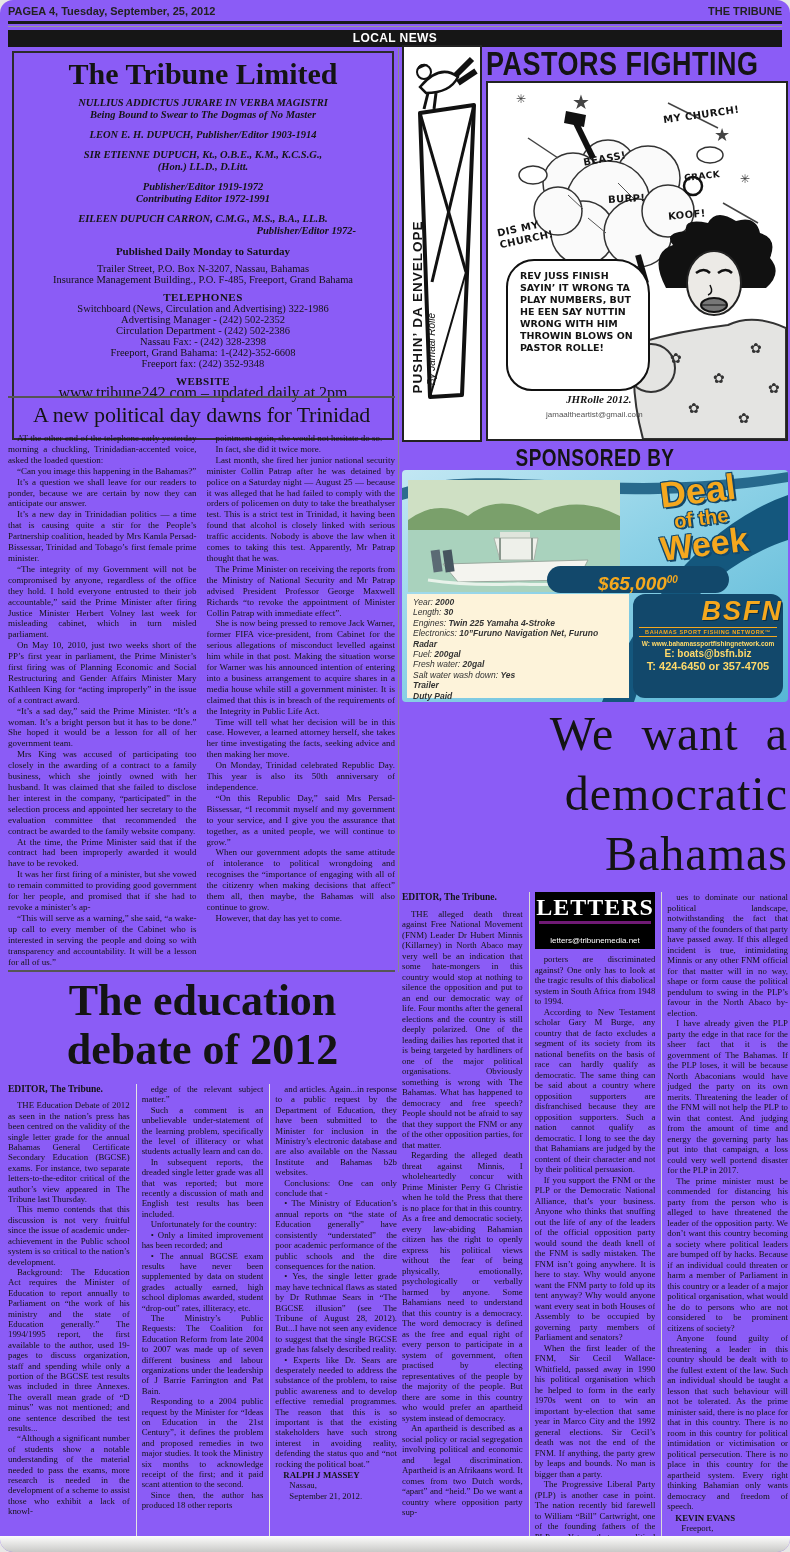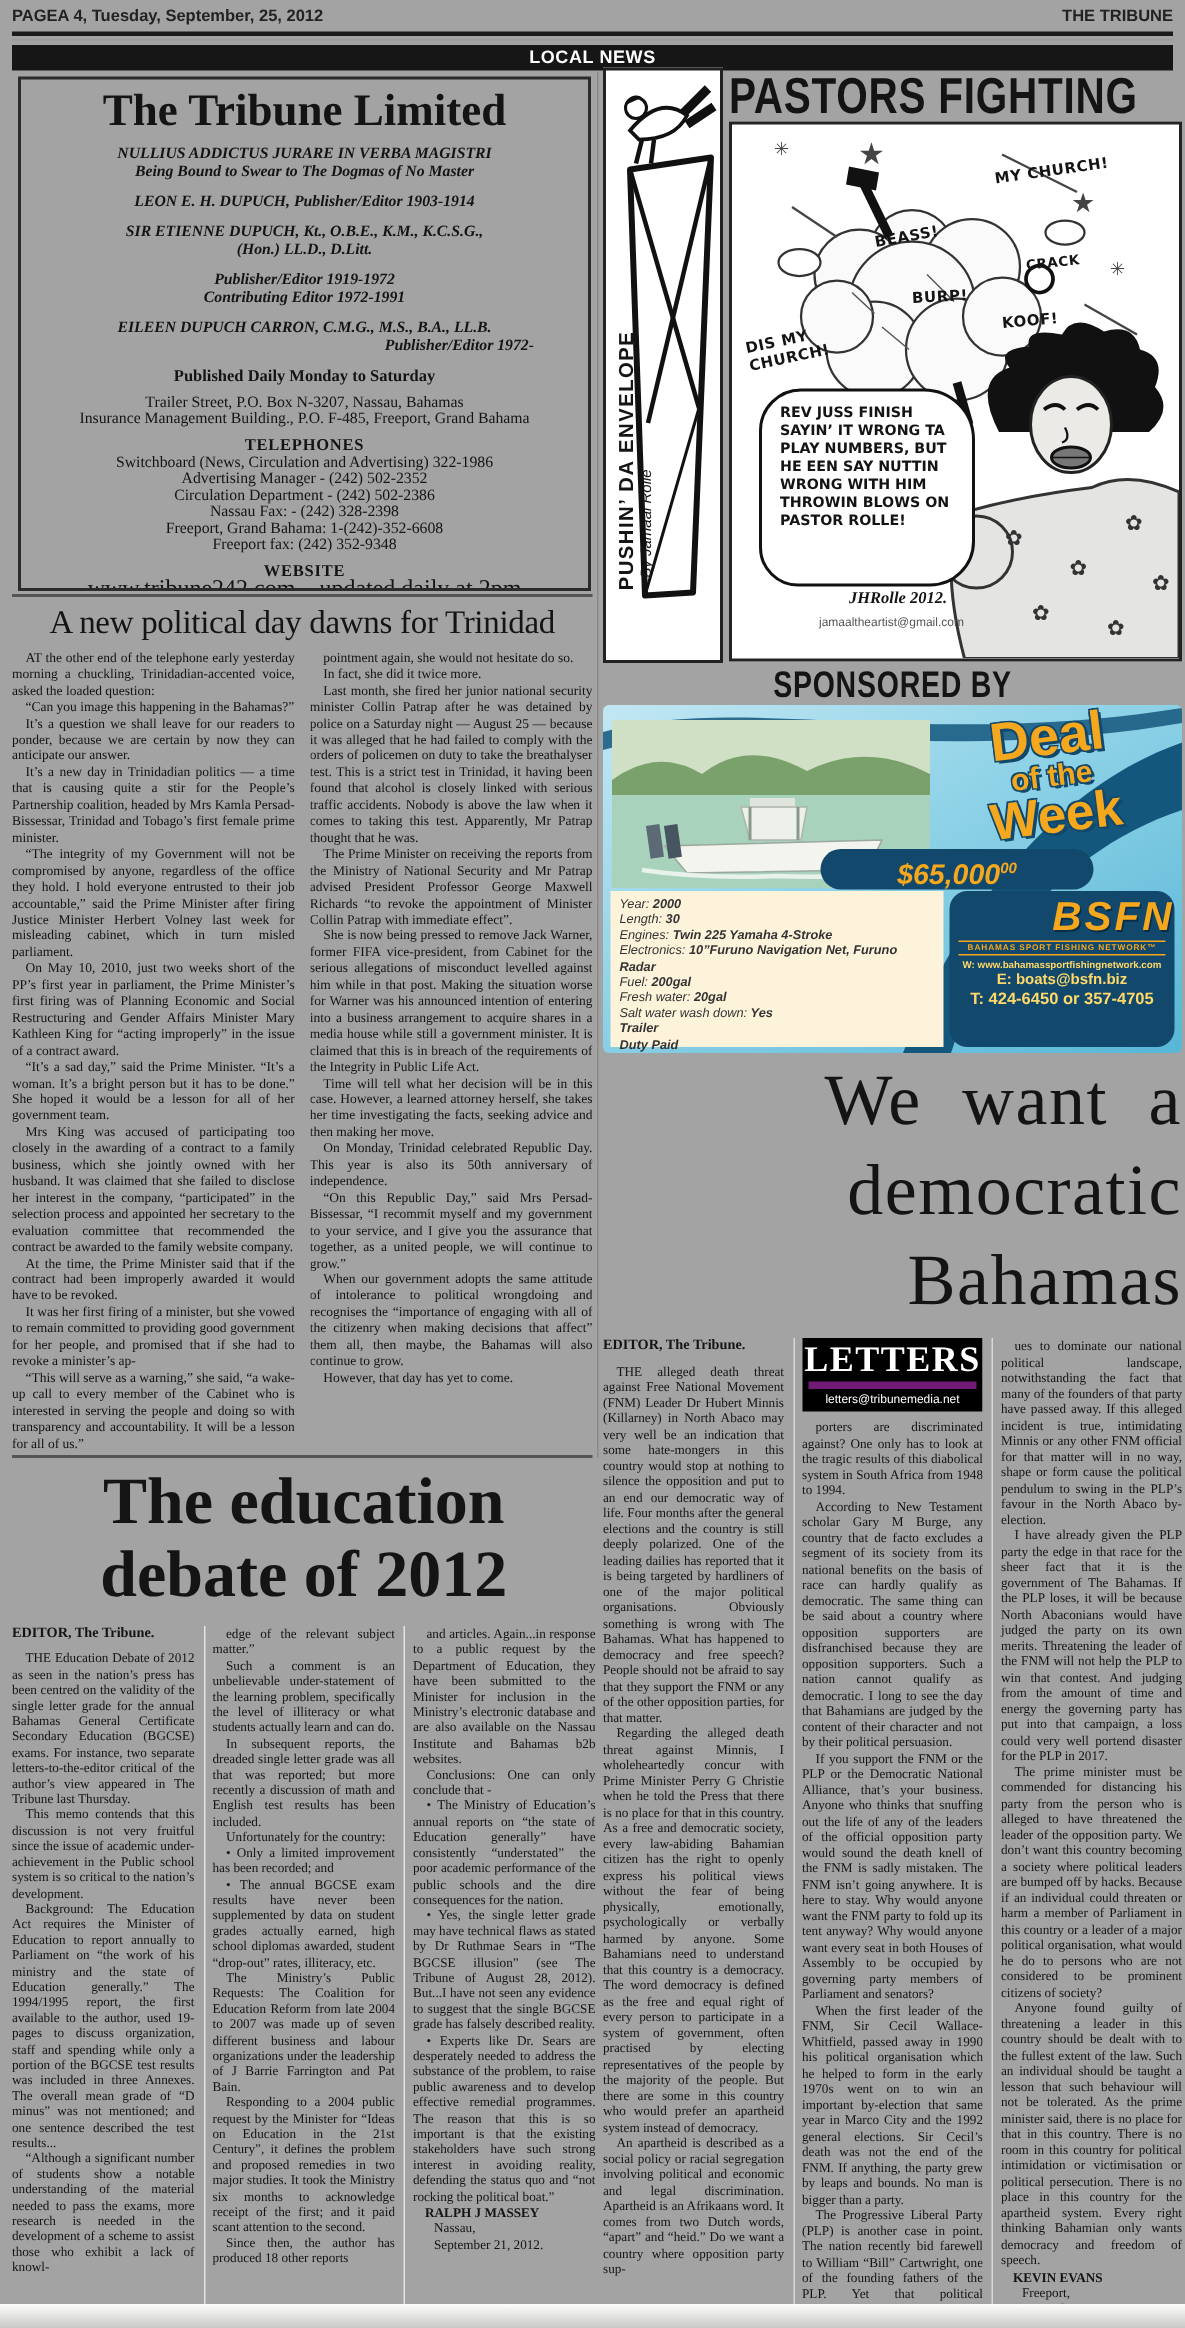--- a/index.html
+++ b/index.html
@@ -1,25 +1,25 @@
 <!DOCTYPE html>
 <html><head>
 <meta charset="utf-8">
 <style>
 *{margin:0;padding:0;box-sizing:border-box;}
 body{background:#e8e8e6;font-family:"Liberation Serif",serif;}
-.page{position:relative;width:790px;height:1552px;margin:0 auto;background:#a3a3a3;color:#141414;overflow:hidden;}
+.page{position:relative;width:790px;height:1552px;margin:0 auto;background:#8b5cf6;color:#141414;overflow:hidden;border-radius:13px;}
 
 
 .pagehead{position:absolute;left:8px;top:5px;width:774px;display:flex;justify-content:space-between;font:bold 11px "Liberation Sans",sans-serif;color:#222;}
 .toprule{position:absolute;left:8px;top:21px;width:774px;height:6px;border-top:3px solid #1a1a1a;border-bottom:1px solid #9a9a9a;}
 .section-bar{position:absolute;left:8px;top:30px;width:774px;height:17px;background:#161616;color:#fff;font:bold 12px/17px "Liberation Sans",sans-serif;text-align:center;letter-spacing:.4px;}
 
 
-.masthead{position:absolute;left:12px;top:51px;width:382px;height:343px;border:2px solid #2b2b2b;text-align:center;padding-top:4px;overflow:hidden;}
+.masthead{position:absolute;left:12px;top:51px;width:382px;height:389px;border:2px solid #2b2b2b;text-align:center;padding-top:4px;overflow:hidden;}
 .masthead h1{font-size:30px;line-height:34px;font-weight:bold;}
 .m-it{font-style:italic;font-weight:bold;font-size:10.5px;line-height:12px;}
 .m-right{text-align:right;padding-right:36px;}
 .m-pub{font-weight:bold;font-size:11px;line-height:12px;}
 .m-cap{font-weight:bold;font-size:11px;line-height:12px;letter-spacing:.5px;}
 .m-sm{font-size:16px;line-height:11px;}
 .m-list p{font-size:10.5px;line-height:11px;}
 .mt6{margin-top:6px;}.mt8{margin-top:8px;}
 
 
@@ -89,21 +89,21 @@
 .democratic{position:absolute;left:402px;top:704px;width:386px;height:844px;overflow:hidden;}
 .demo-head{font-weight:normal;text-align:right;font-size:48px;line-height:60px;letter-spacing:1px;}
 .demo-head .l1{display:block;word-spacing:14px;}
 .demo-head .l2{display:block;}
 .demo-head .l3{display:block;}
 .let-cols{display:flex;gap:6px;margin-top:8px;height:648px;overflow:hidden;}
 .let-cols .col{flex:1;text-align:justify;font-size:8.8px;line-height:10.5px;overflow:hidden;}
 .let-cols .col+.col{border-left:1px solid #d9d9d9;padding-left:5px;}
 .letters-box{background:#000;color:#fff;text-align:center;margin-bottom:5px;padding:2px 0 3px;}
 .letters-title{font:bold 24px/26px "Liberation Serif",serif;letter-spacing:1px;}
-.letters-email{font:8px/10px "Liberation Sans",sans-serif;border-top:5px solid #701a75;margin:1px 4px 0;padding-top:2px;}
+.letters-email{font:8px/10px "Liberation Sans",sans-serif;border-top:3px solid #701a75;margin:1px 4px 0;padding-top:12px;}
 
 
 .scanfoot{position:absolute;left:0;bottom:0;width:790px;height:16px;background:linear-gradient(#fdfdfc,#c9c9c7);}
 </style>
 </head>
 <body>
 
 <div class="page">
 
   <header class="pagehead">

